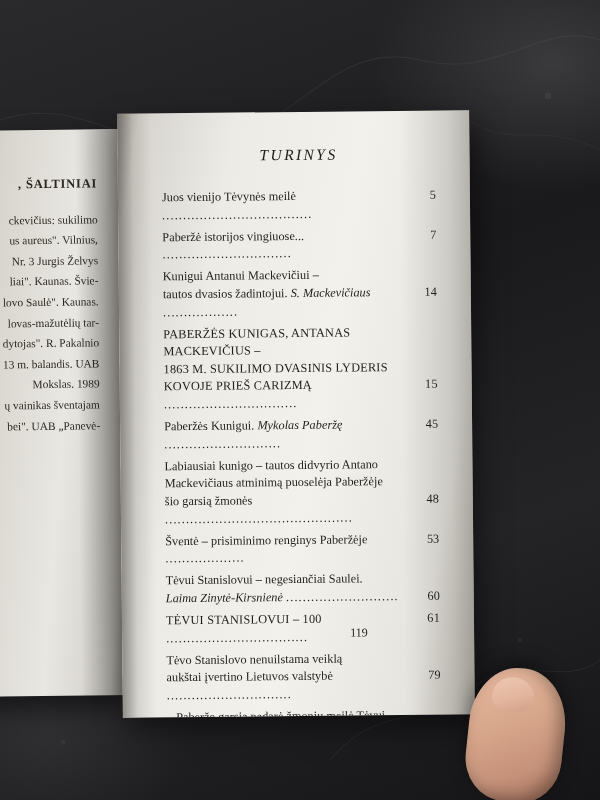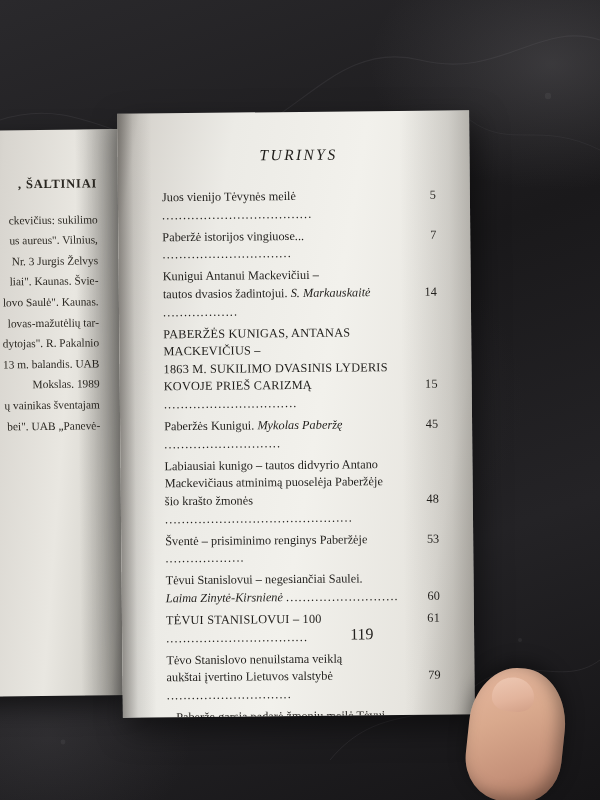--- a/index.html
+++ b/index.html
@@ -163,21 +163,21 @@
     float: right;
     padding-left: 4px;
   }
   .ital {
     font-style: italic;
   }
   .folio {
     position: absolute;
     left: 228px;
     top: 514px;
-    font-size: 16px;
+    font-size: 12px;
     color: #24221f;
   }
 
   
   .finger {
     position: absolute;
     left: 468px;
     top: 668px;
     width: 96px;
     height: 134px;
@@ -254,21 +254,21 @@
 
         <div class="entry">
           <span class="pg">7</span>
           <span>Paberžė istorijos vingiuose...</span>
           <span class="dots">...............................</span>
         </div>
 
         <div class="entry">
           <span class="ln">Kunigui Antanui Mackevičiui –</span>
           <span class="pg">14</span>
-          <span>tautos dvasios žadintojui. </span><span class="ital">S. Markauskaitė</span>
+          <span>tautos dvasios žadintojui. </span><span class="ital">S. Mackevičiaus</span>
           <span class="dots">..................</span>
         </div>
 
         <div class="entry caps">
           <span class="ln">PABERŽĖS KUNIGAS, ANTANAS MACKEVIČIUS –</span>
           <span class="ln">1863 M. SUKILIMO DVASINIS LYDERIS</span>
           <span class="pg">15</span>
           <span>KOVOJE PRIEŠ CARIZMĄ </span>
           <span class="dots">................................</span>
         </div>
@@ -276,21 +276,21 @@
         <div class="entry">
           <span class="pg">45</span>
           <span>Paberžės Kunigui. </span><span class="ital">Mykolas Paberžę</span>
           <span class="dots">............................</span>
         </div>
 
         <div class="entry">
           <span class="ln">Labiausiai kunigo – tautos didvyrio Antano</span>
           <span class="ln">Mackevičiaus atminimą puoselėja Paberžėje</span>
           <span class="pg">48</span>
-          <span>šio krašto žmonės </span>
+          <span>šio garsią žmonės </span>
           <span class="dots">.............................................</span>
         </div>
 
         <div class="entry">
           <span class="pg">53</span>
           <span>Šventė – prisiminimo renginys Paberžėje </span>
           <span class="dots">...................</span>
         </div>
 
         <div class="entry">

